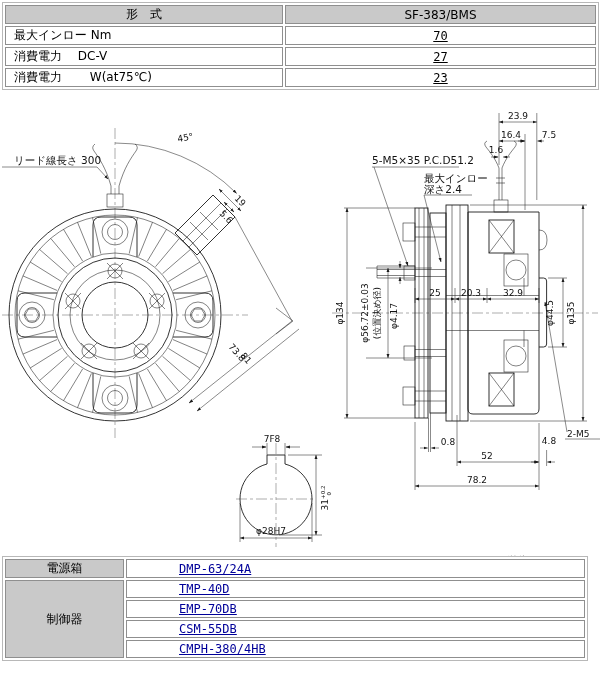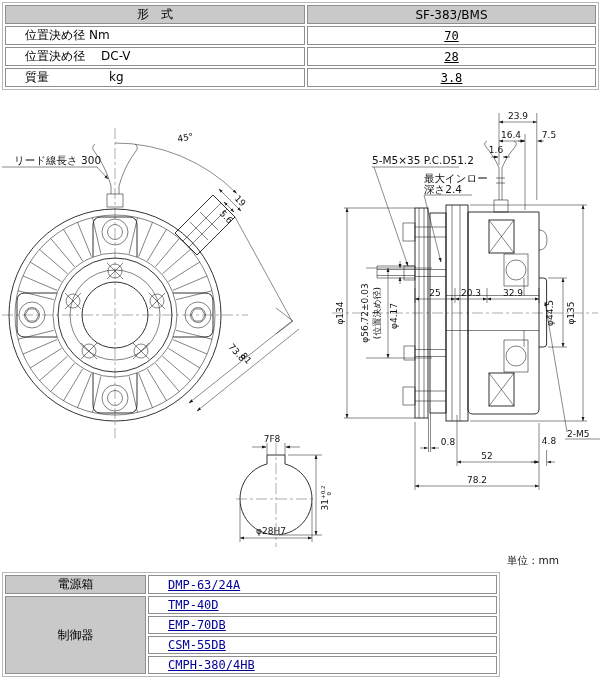--- a/index.html
+++ b/index.html
@@ -2,32 +2,32 @@
 <html><head>
 <meta charset="utf-8">
 <style>
   html,body{margin:0;padding:0;background:#fff;}
   body{width:602px;height:677px;position:relative;overflow:hidden;
        font-family:"DejaVu Sans",sans-serif;color:#000;}
   
   table.spec, table.links{border-collapse:separate;border-spacing:2px;
        background:#fff;border:1px solid #b8b8b8;position:absolute;left:2px;}
   table.spec{top:2px;width:597px;}
-  table.links{top:572px;width:498px;}
+  table.links{top:556px;width:586px;}
   table.spec th, table.spec td, table.links th, table.links td{
-       border:1px solid #8f8f8f;font-size:12px;height:16px;padding:0 19px;
+       border:1px solid #8f8f8f;font-size:12px;height:16px;padding:0 8px;
        font-weight:normal;}
   th.hd{background:#c9c9c9;text-align:center;font-weight:bold;font-size:13px;height:18px;}
   td.lbl-cell{background:#fff;text-align:left;}
   td.lbl-cell span{white-space:pre;}
   td.val{background:#fff;text-align:center;font-family:"DejaVu Sans Mono",monospace;text-decoration:underline;}
   th.side{background:#c9c9c9;text-align:center;font-weight:normal;width:101px;}
   td.lnk{background:#fff;text-align:left;}
   td.lnk a{color:#000099;text-decoration:underline;
-       font-family:"DejaVu Sans Mono",monospace;font-size:12px;}
+       font-family:"DejaVu Sans Mono",monospace;font-size:12px;margin-left:44px;}
   
   svg.draw{position:absolute;left:0;top:0;}
   .oln{stroke:#1c1c1c;stroke-width:0.9;fill:none;}
   .thin{stroke:#1c1c1c;stroke-width:0.55;fill:none;}
   .dim{stroke:#2a2a2a;stroke-width:0.55;fill:none;}
   .cl{stroke:#777;stroke-width:0.6;fill:none;stroke-dasharray:11 3 3 3;}
   text.dt{font-size:9px;fill:#111;font-family:"DejaVu Sans",sans-serif;}
   text.jp{font-size:10.5px;fill:#111;}
 </style>
 </head>
@@ -254,30 +254,30 @@
   <text class="jp" x="507" y="564">単位：mm</text>
 </svg>
 
 <table class="spec">
   <tbody>
       <tr>
     <th class="hd" style="width:260px">形　式</th>
     <th class="hd">SF-383/BMS</th>
   </tr>
   <tr>
-    <td class="lbl-cell"><span>位置決め径 Nm</span></td>
+    <td class="lbl-cell"><span>最大インロー Nm</span></td>
     <td class="val">70</td>
   </tr>
   <tr>
-    <td class="lbl-cell"><span>位置決め径　 DC-V</span></td>
-    <td class="val">28</td>
-  </tr>
-  <tr>
-    <td class="lbl-cell"><span>質量　　　　　kg</span></td>
-    <td class="val">3.8</td>
+    <td class="lbl-cell"><span>消費電力　 DC-V</span></td>
+    <td class="val">27</td>
+  </tr>
+  <tr>
+    <td class="lbl-cell"><span>消費電力　　 W(at75℃)</span></td>
+    <td class="val">23</td>
   </tr>
 </tbody>
   </table>
 
 <table class="links">
   <tbody>
       <tr>
     <th class="side">電源箱</th>
     <td class="lnk"><a href="#">DMP-63/24A</a></td>
   </tr>

